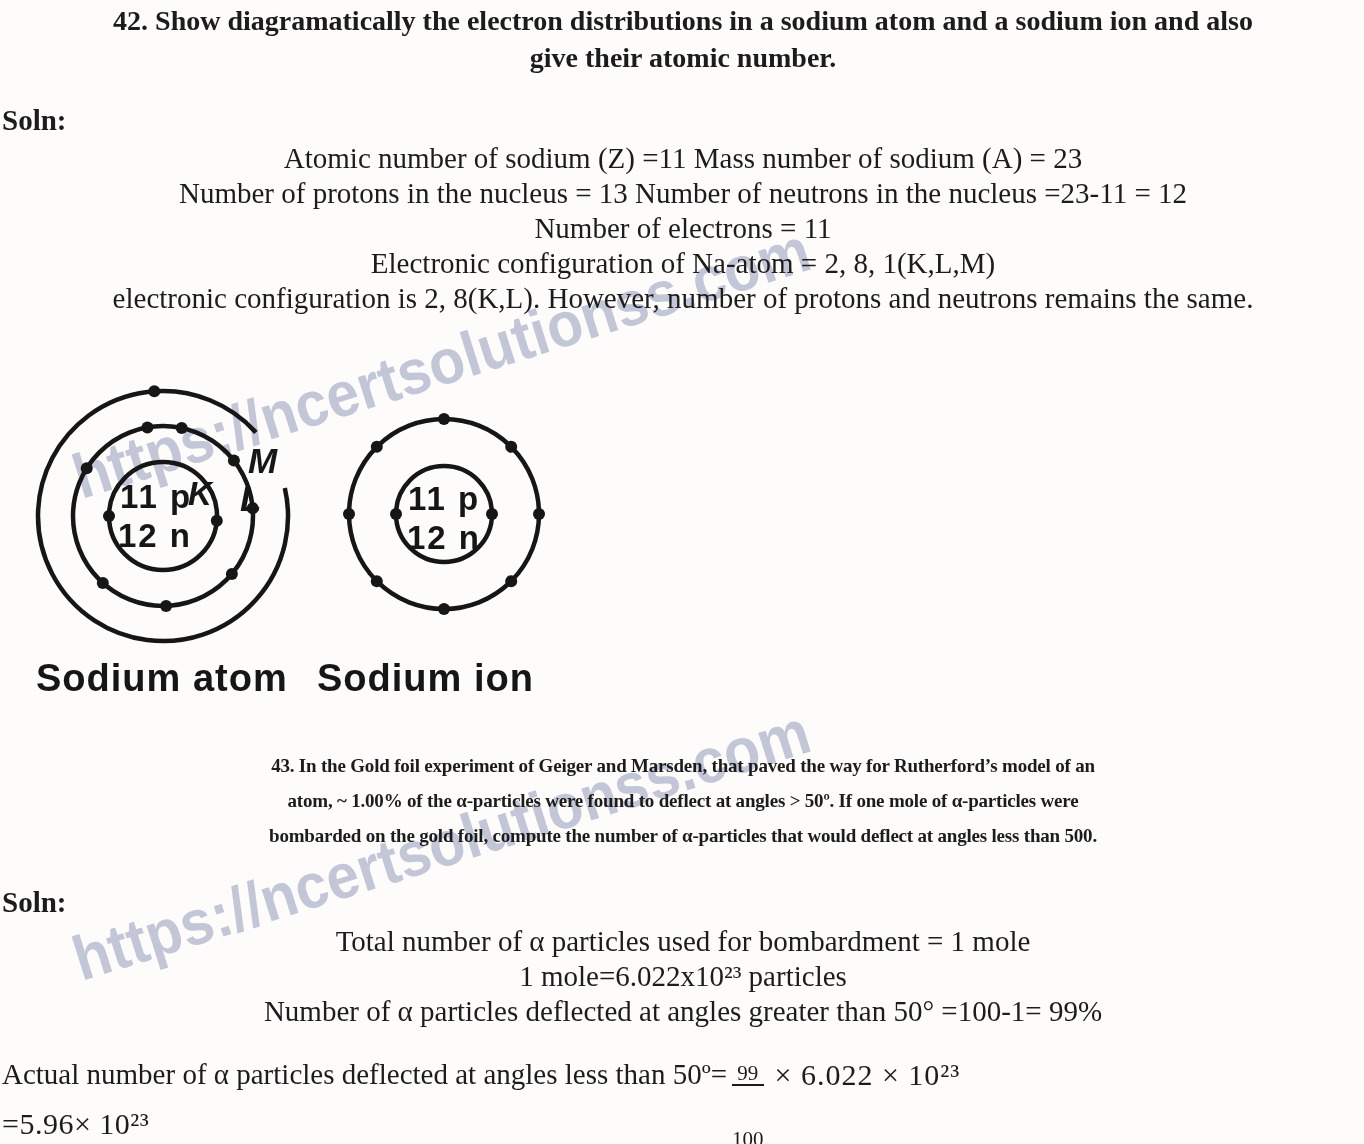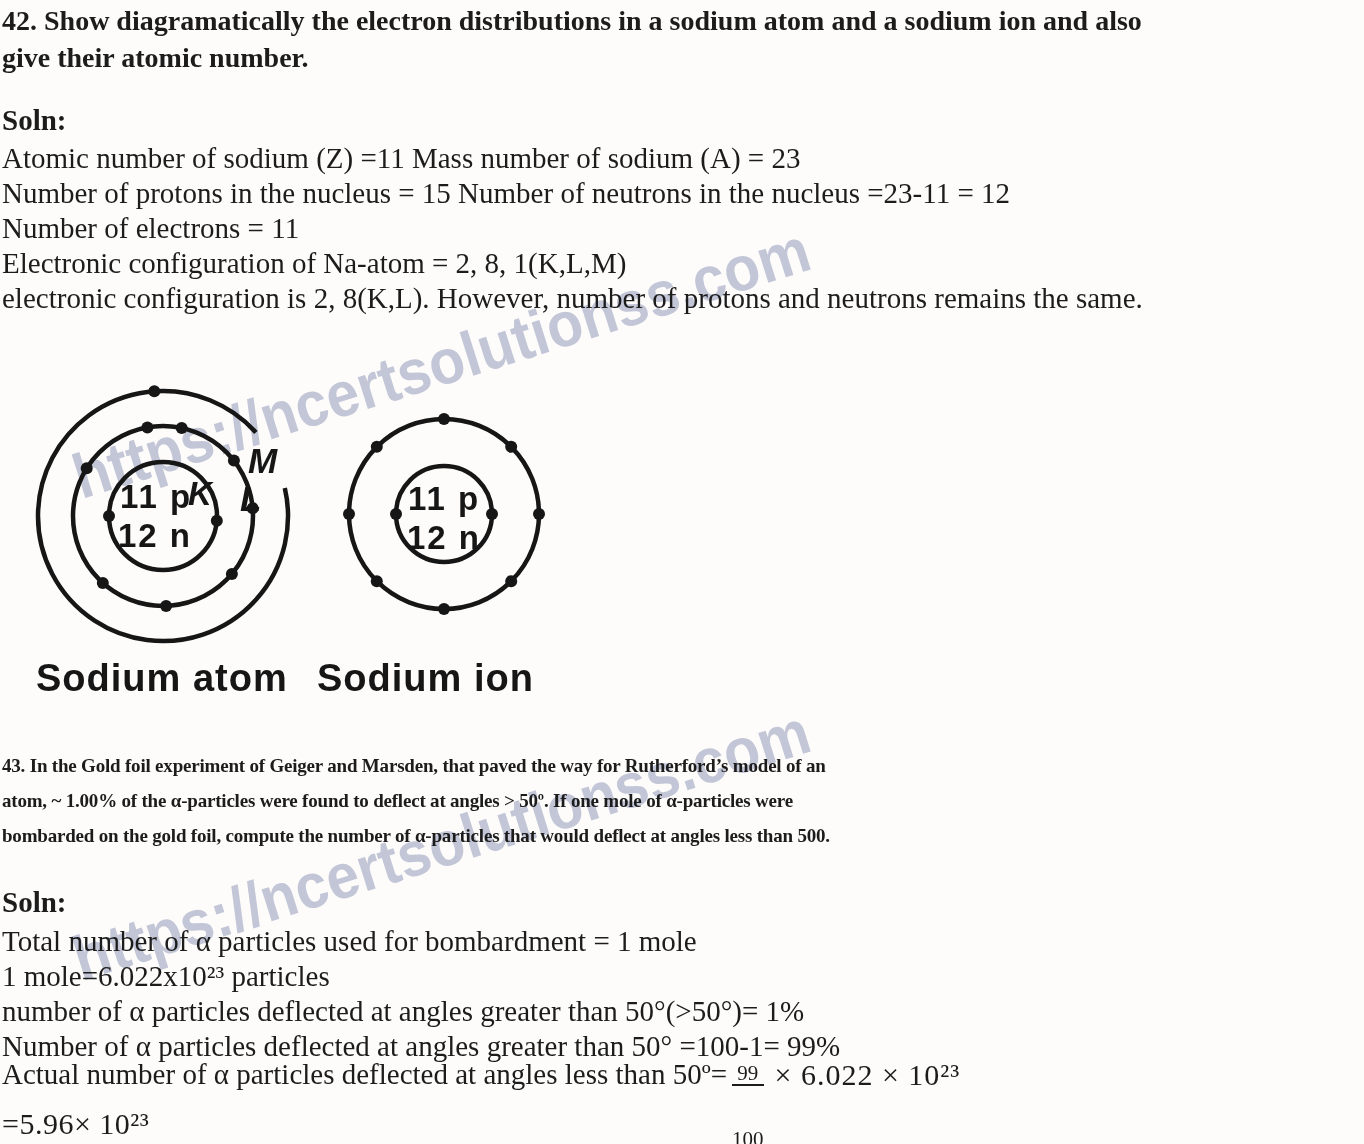--- a/index.html
+++ b/index.html
@@ -1,21 +1,21 @@
 <!DOCTYPE html>
 <html><head>
 <meta charset="utf-8">
 <style>
   html,body { margin:0; padding:0; background:#ffffff; }
   .page {
     position:relative; width:1364px; height:1144px;
     background:#fdfcfb; overflow:hidden;
     font-family:"Liberation Serif", serif; color:#1c1c1c;
   }
-  .block { position:absolute; left:2px; right:0; }
+  .block { position:absolute; left:2px; right:0;text-align:center; }
   .tl { font-size:28px; font-weight:bold; line-height:37px; white-space:nowrap; }
   .btl { font-size:19px; font-weight:bold; line-height:35px; letter-spacing:-0.2px; white-space:nowrap; }
   .sline { font-size:29px; line-height:35px; white-space:nowrap; }
   .soln { position:absolute; left:2px; font-size:29px; font-weight:bold; }
   .watermark {
     position:absolute; white-space:nowrap;
     font-family:"Liberation Sans", sans-serif; font-weight:bold;
     font-size:63px; letter-spacing:0px;
     color:rgba(129,140,176,0.48);
     transform:rotate(-17.5deg) scaleX(0.93);
@@ -41,21 +41,21 @@
 
   <div class="block" style="top:2px;">
     <div class="tl">42. Show diagramatically the electron distributions in a sodium atom and a sodium ion and also</div>
     <div class="tl">give their atomic number.</div>
   </div>
 
   <div class="soln" style="top:104px;">Soln:</div>
 
   <div class="block" style="top:141px;">
     <div class="sline">Atomic number of sodium (Z) =11 Mass number of sodium (A) = 23</div>
-    <div class="sline">Number of protons in the nucleus = 15 Number of neutrons in the nucleus =23-11 = 12</div>
+    <div class="sline">Number of protons in the nucleus = 13 Number of neutrons in the nucleus =23-11 = 12</div>
     <div class="sline">Number of electrons = 11</div>
     <div class="sline">Electronic configuration of Na-atom = 2, 8, 1(K,L,M)</div>
     <div class="sline">electronic configuration is 2, 8(K,L). However, number of protons and neutrons remains the same.</div>
   </div>
 
   <svg width="600" height="330" viewBox="0 0 600 330" style="position:absolute; left:0; top:375px;">
 
     <g stroke="#161616" fill="none" stroke-width="4.5">
       <circle cx="163" cy="141" r="54"></circle>
       <circle cx="163" cy="141" r="90"></circle>
@@ -111,21 +111,20 @@
     <div class="btl">43. In the Gold foil experiment of Geiger and Marsden, that paved the way for Rutherford’s model of an</div>
     <div class="btl">atom, ~ 1.00% of the α-particles were found to deflect at angles &gt; 50º. If one mole of α-particles were</div>
     <div class="btl">bombarded on the gold foil, compute the number of α-particles that would deflect at angles less than 500.</div>
   </div>
 
   <div class="soln" style="top:886px;">Soln:</div>
 
   <div class="block" style="top:924px;">
     <div class="sline">Total number of α particles used for bombardment = 1 mole</div>
     <div class="sline">1 mole=6.022x10²³ particles</div>
-    <div class="sline">number of α particles deflected at angles greater than 50°(&gt;50°)= 1%</div>
     <div class="sline">Number of α particles deflected at angles greater than 50° =100-1= 99%</div>
   </div>
 
   <div class="final-line" style="top:1058px; height:48px;">
     <span>Actual number of α particles deflected at angles less than 50º=</span>
       <span class="frac">
         <span class="num">99</span>
         <span class="den">100</span>
       </span>
       <span class="suffix">× 6.022 × 10²³</span>

